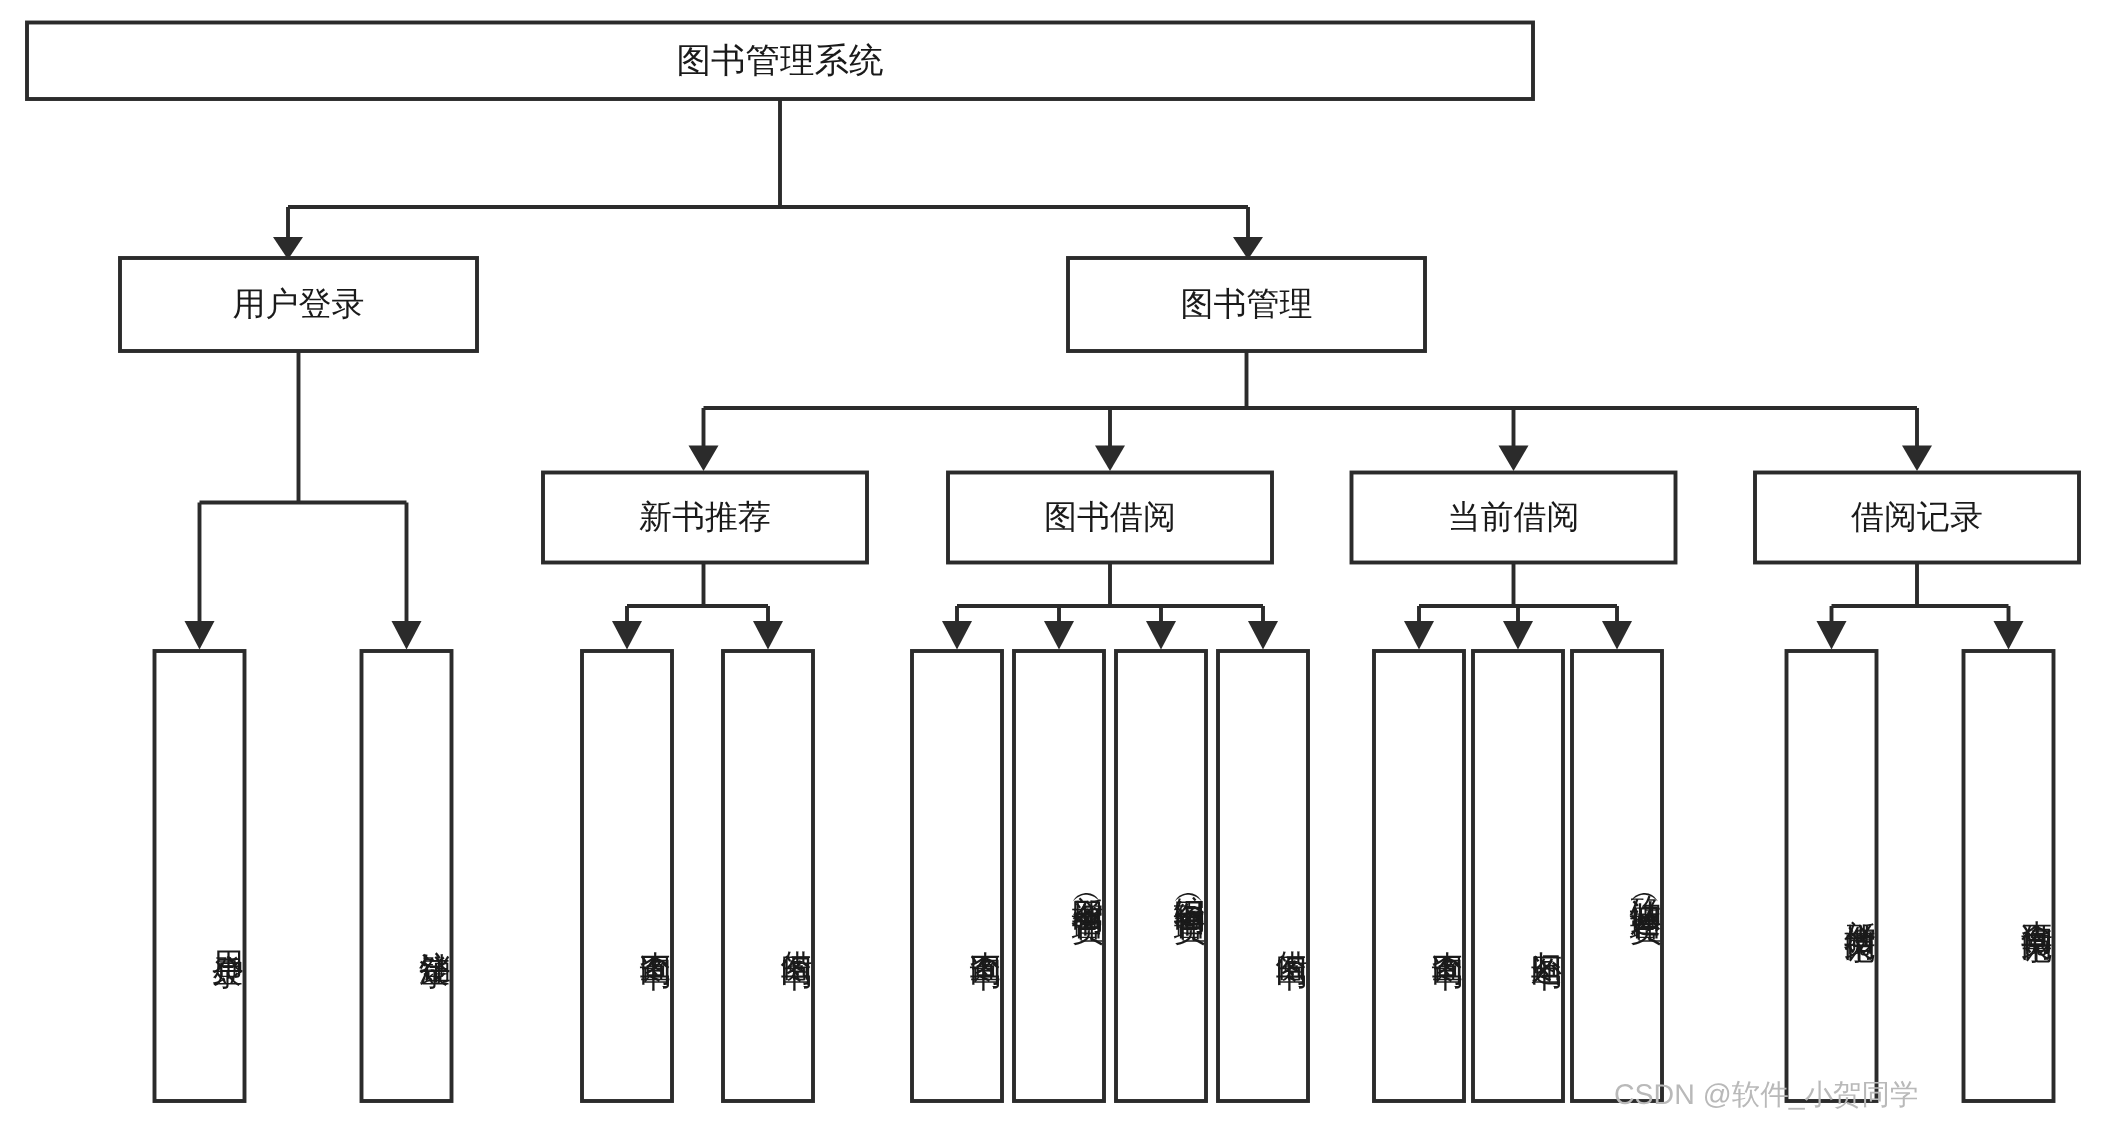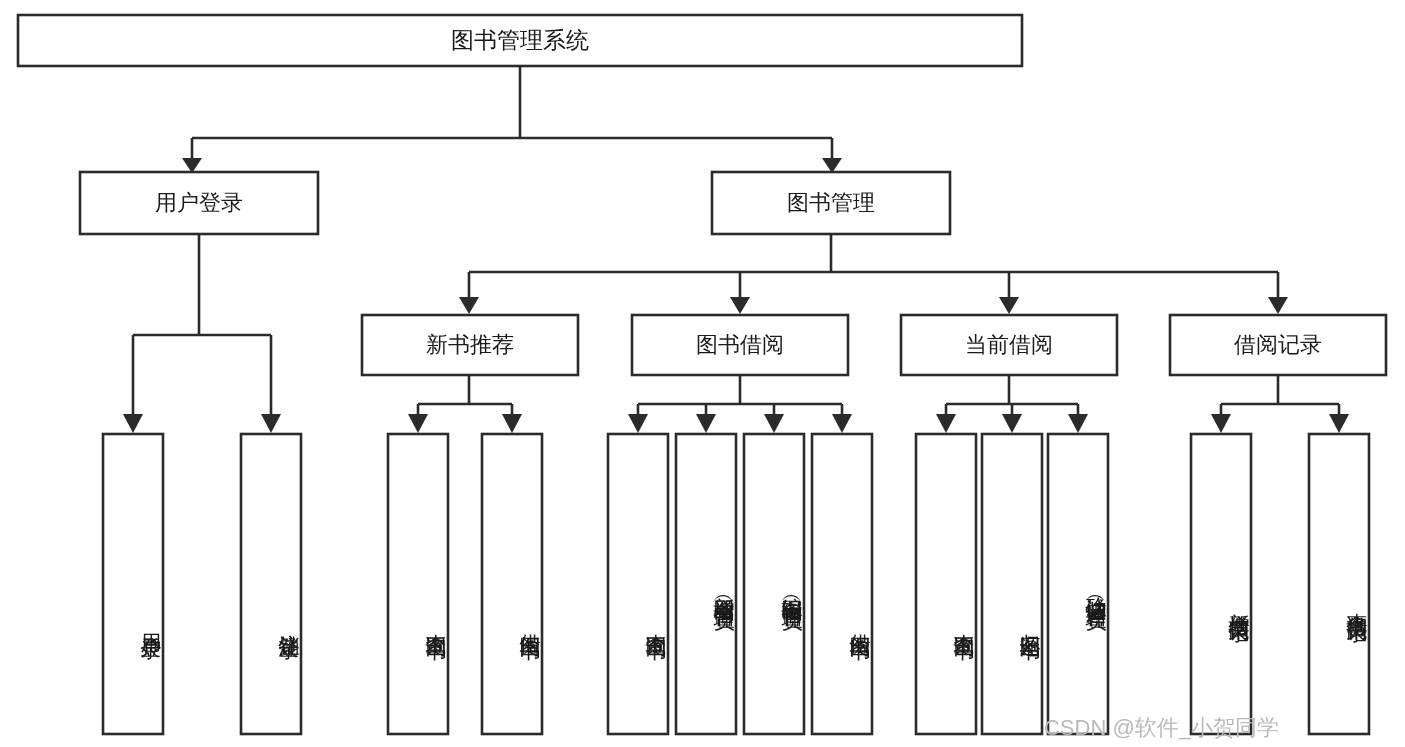--- a/index.html
+++ b/index.html
@@ -68,21 +68,21 @@
     white-space: nowrap;
     text-align: center;
     pointer-events: none;
     user-select: none;
   }
   .watermark {
     position: absolute;
     right: 8px;
     bottom: 4px;
     font-family: "Liberation Sans", "DejaVu Sans", sans-serif;
-    font-size: 22px;
+    font-size: 19px;
     color: #b9b9b9;
     white-space: nowrap;
     user-select: none;
   }
 </style>
 </head>
 <body>
 
 <div id="diagram-root">
 

